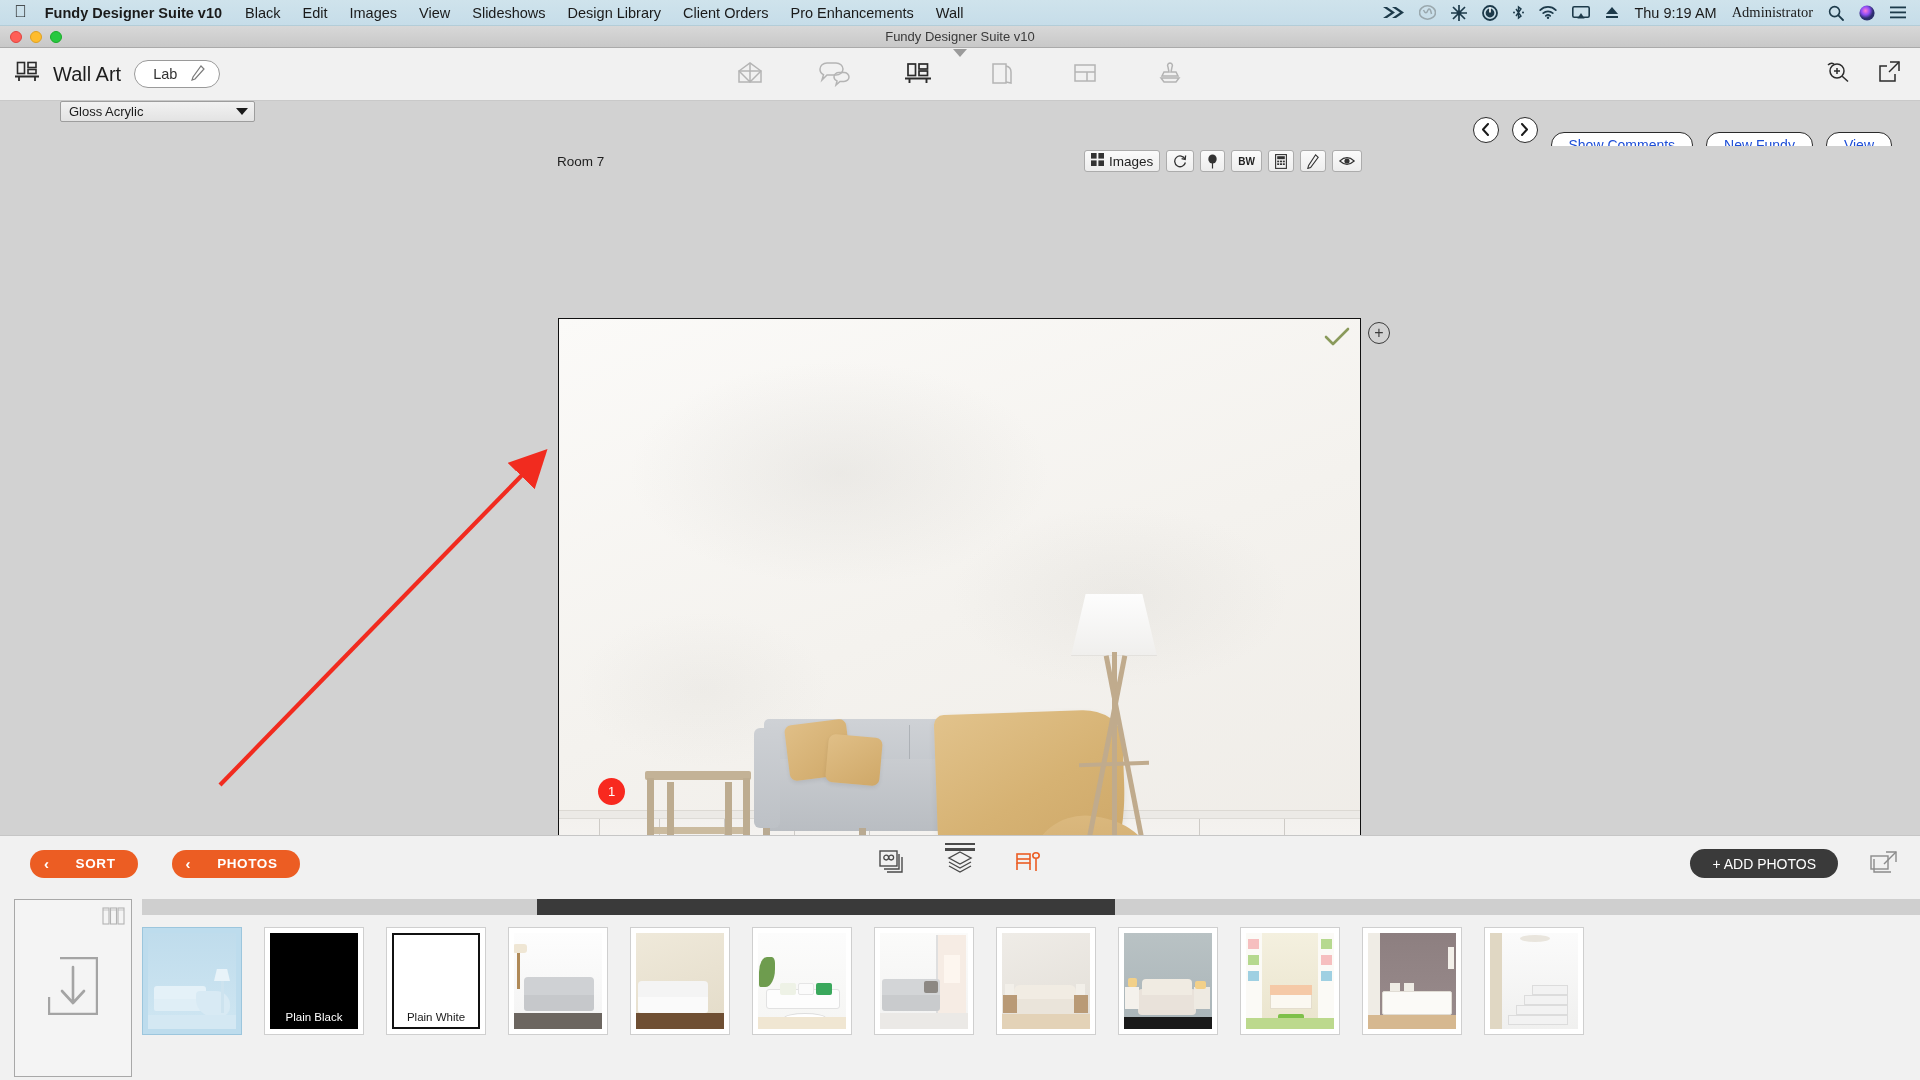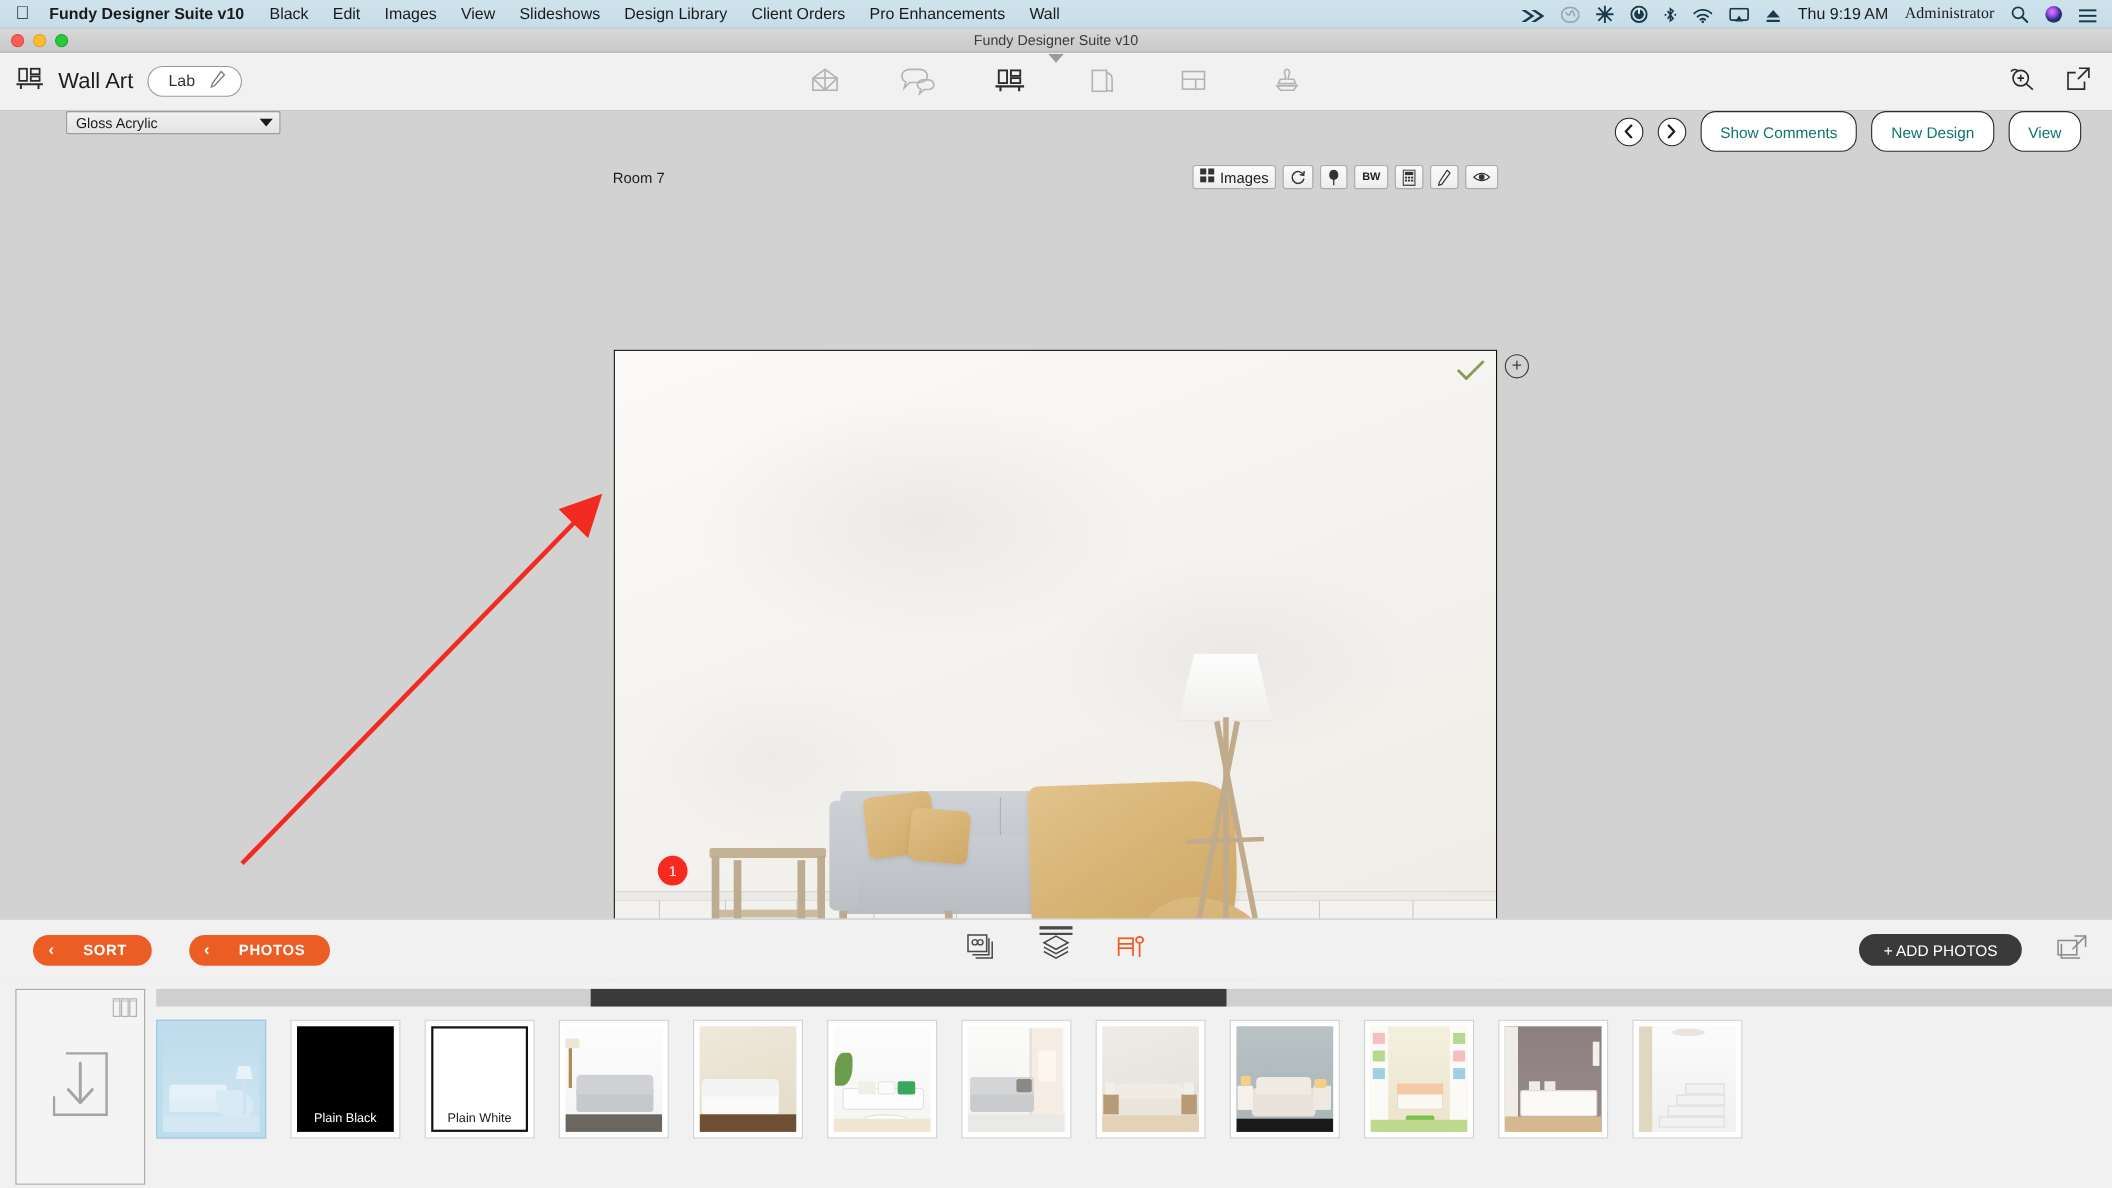--- a/index.html
+++ b/index.html
@@ -16,21 +16,21 @@
     background: linear-gradient(#cfe3ec, #c6dde9);
     display: flex; align-items: center;
     font-size: 14.5px; color: #1a1a1a;
     padding: 0 8px;
     border-bottom: 1px solid #b3cdd8;
   }
   #menubar .apple { font-size: 17px; padding: 0 12px 2px 6px; line-height: 1; }
   #menubar .mi { padding: 0 11px; white-space: nowrap; }
   #menubar .appname { font-weight: bold; padding: 0 12px 0 6px; }
   #menubar .spacer { flex: 1; }
-  #menubar .status { display: flex; align-items: flex-end; gap: 15px; padding-right: 6px; }
+  #menubar .status { display: flex; align-items: center; gap: 15px; padding-right: 6px; }
   #menubar .status svg { display: block; }
   #menubar .clock { font-size: 14.5px; white-space: nowrap; }
   #menubar .user { font-size: 14.5px; white-space: nowrap; font-family: Liberation Serif, serif; }
 
   
   #titlebar {
     height: 22px; width: 100%;
     background: linear-gradient(#d8d8d8, #c8c8c8);
     border-bottom: 1px solid #aaa;
     position: relative;
@@ -98,24 +98,24 @@
     margin-left: auto; display: flex; align-items: center; gap: 13px;
     padding-right: 28px;
   }
   .circ-btn {
     width: 26px; height: 26px; border-radius: 50%;
     border: 1.4px solid #2b2b2b; background: #fff;
     display: flex; align-items: center; justify-content: center;
     font-size: 15px; color: #1b1b1b; line-height: 1;
   }
   .pill-btn {
-    height: 37px; border-radius: 14px;
+    height: 26px; border-radius: 14px;
     border: 1.4px solid #2b2b2b; background: #fff;
     display: flex; align-items: center; justify-content: center;
-    padding: 0 17px; font-size: 14px; color: #0f766e; white-space: nowrap;
+    padding: 0 17px; font-size: 14px; color: #1d4ed8; white-space: nowrap; margin-top: 31px;
   }
 
   
   #canvasarea {
     width: 100%; height: 689px;
     background: #d2d2d2;
     position: relative;
   }
   #canvas-header {
     position: absolute; left: 557px; top: 1px;
@@ -500,21 +500,21 @@
       <svg width="9" height="13" viewBox="0 0 9 13">
           <path d="M7 1 L2 6.5 L7 12" fill="none" stroke="#1b1b1b" stroke-width="2" stroke-linecap="round" stroke-linejoin="round"></path>
         </svg>
     </div>
     <div class="circ-btn">
       <svg width="9" height="13" viewBox="0 0 9 13">
           <path d="M2 1 L7 6.5 L2 12" fill="none" stroke="#1b1b1b" stroke-width="2" stroke-linecap="round" stroke-linejoin="round"></path>
         </svg>
     </div>
     <div class="pill-btn">Show Comments</div>
-    <div class="pill-btn">New Design</div>
+    <div class="pill-btn">New Fundy</div>
     <div class="pill-btn">View</div>
   </div>
 </div>
 
 <div id="canvasarea">
 
   <div id="canvas-header">
     <span class="room-label">Room 7</span>
     <div class="lay-tools">
       <div class="lay-btn">

